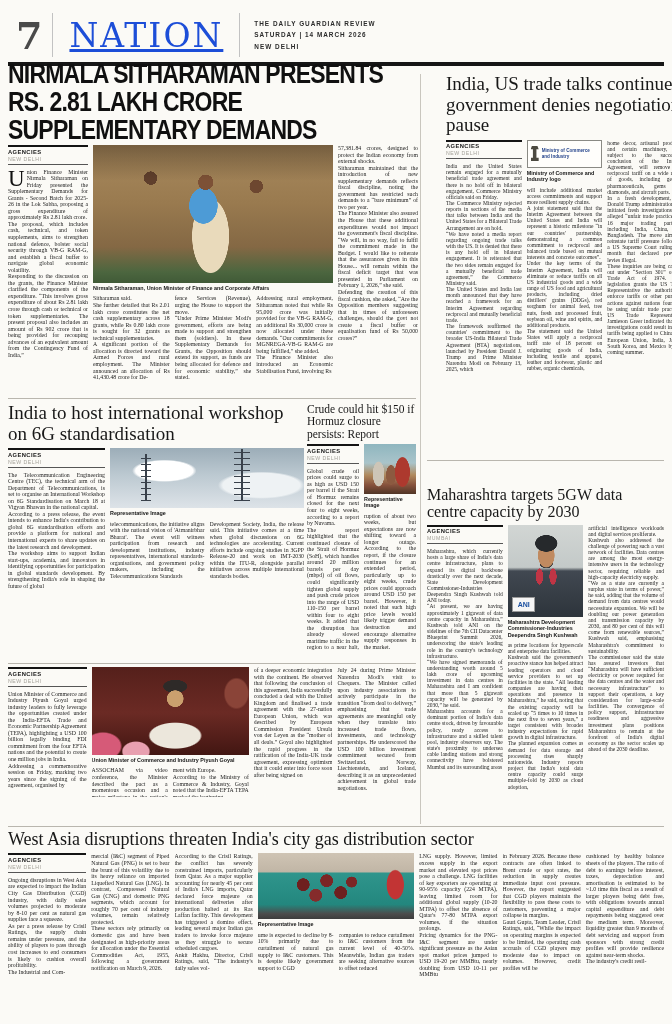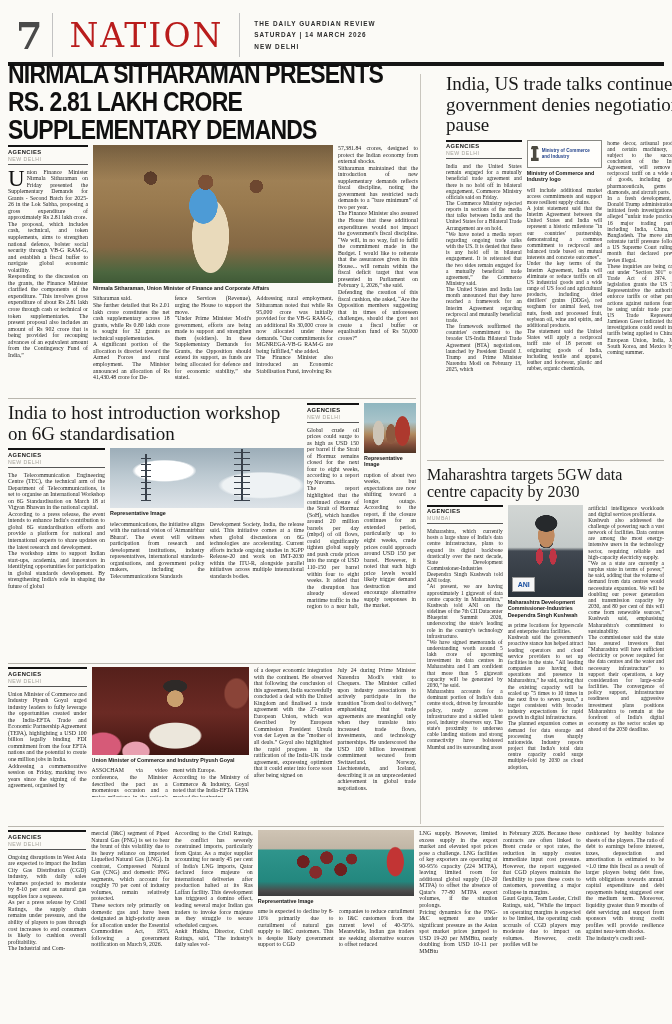--- a/index.html
+++ b/index.html
@@ -2,21 +2,21 @@
 <html><head>
 <meta charset="utf-8">
 <style>
   html,body{margin:0;padding:0;background:#e8e8e8;}
   .page{position:relative;width:672px;height:1024px;background:#fbfaf6;overflow:hidden;
         font-family:"Liberation Serif",serif;color:#1f1f1f;}
   
   .masthead{position:absolute;top:10px;left:14px;right:14px;height:50px;display:flex;align-items:center;}
   .pgnum{font-family:"DejaVu Serif",serif;font-weight:700;font-size:38px;color:#4a4a4a;padding:0 10px 0 2px;}
   .mast-divider{width:1px;height:44px;background:#c2c2c2;}
-  .section-title{font-family:"DejaVu Serif",serif;font-size:33px;letter-spacing:2px;color:#b91c1c;padding:0 16px;}
+  .section-title{font-family:"DejaVu Serif",serif;font-size:33px;letter-spacing:2px;color:#1d4ed8;padding:0 16px;text-decoration:underline;}
   .mast-meta{padding-left:14px;font-family:"Liberation Sans",sans-serif;font-size:6.4px;font-weight:700;
              letter-spacing:1px;color:#2b2b2b;line-height:1.75;}
   .toprule{position:absolute;top:62px;left:8px;width:656px;height:3.5px;background:#161616;}
   
   .hrule{position:absolute;height:1px;background:#b9b6ae;}
   .vdivider{position:absolute;left:420px;top:74px;width:1px;height:750px;background:#c9c6be;}
   
   .article{position:absolute;overflow:hidden;}
   .h-main{margin:0 0 16px;font-family:"Liberation Sans",sans-serif;font-weight:800;font-size:23px;
           line-height:1.0;letter-spacing:-0.8px;color:#101010;transform:scaleY(1.22);transform-origin:left top;}
@@ -177,21 +177,21 @@
         <div class="body-text">home decor, artisanal products, and certain machinery, and, subject to the successful conclusion of the Interim Agreement, will remove the reciprocal tariff on a wide range of goods, including generic pharmaceuticals, gems and diamonds, and aircraft parts.
 In a fresh development, the Donald Trump administration has initiated fresh investigations into alleged “unfair trade practice” by 16 major trading partners, including India, China, and Bangladesh. The move aims to reinstate tariff pressure following a US Supreme Court ruling last month that declared previous levies illegal.
 These inquiries are being carried out under “Section 301” of the Trade Act of 1974. This legislation grants the US Trade Representative the authority to enforce tariffs or other punitive actions against nations found to be using unfair trade practices. US Trade Representative Jamieson Greer indicated that the investigations could result in new tariffs being applied to China, the European Union, India, Japan, South Korea, and Mexico by the coming summer.</div>
       </div>
     </div>
   </section>
 
   <div class="hrule" style="left:427px;top:460px;width:237px"></div>
 
   <section class="article" style="left:8px;top:403px;width:296px;height:256px">
-    <h2 class="h-serif" style="font-size:19px">India to host introduction workshop on 6G standardisation</h2>
+    <h2 class="h-serif" style="font-size:19px">India to host international workshop on 6G standardisation</h2>
     <div class="cols" style="height:208px">
       <div class="col">
         <div class="byline">
           <div class="src">AGENCIES</div>
           <div class="loc">NEW DELHI</div>
         </div>
         <div class="body-text">The Telecommunication Engineering Centre (TEC), the technical arm of the Department of Telecommunications, is set to organise an International Workshop on 6G Standardisation on March 18 at Vigyan Bhawan in the national capital.
 According to a press release, the event intends to enhance India's contribution to global 6G standardisation efforts and provide a platform for national and international experts to share updates on the latest research and development.
 The workshop aims to support Indian start-ups, academia, and innovators in identifying opportunities for participation in global standards development. By strengthening India's role in shaping the future of global</div>
       </div>
@@ -203,38 +203,39 @@
         <div class="cap">Representative Image</div>
         <div class="subcols">
           <div class="body-text">telecommunications, the initiative aligns with the national vision of 'Atmanirbhar Bharat'. The event will witness participation from research and development institutions, industry representatives, international standards-organisations, and government policy makers, including the Telecommunications Standards</div>
           <div class="body-text">Development Society, India, the release said. This initiative comes at a time when global discussions on 6G technologies are accelerating. Current efforts include ongoing studies in 3GPP Release-20 and work on IMT-2030 within the ITU-R, alongside parallel initiatives across multiple international standards bodies.</div>
         </div>
       </div>
     </div>
   </section>
 
   <section class="article" style="left:307px;top:403px;width:109px;height:256px">
+    <h2 class="h-serif" style="font-size:11.5px">Crude could hit $150 if Hormuz closure persists: Report</h2>
     <div class="cols" style="height:206px">
       <div class="col">
         <div class="byline">
           <div class="src">AGENCIES</div>
           <div class="loc">NEW DELHI</div>
         </div>
         <div class="body-text">Global crude oil prices could surge to as high as USD 150 per barrel if the Strait of Hormuz remains closed for the next four to eight weeks, according to a report by Nuvama.
 The report highlighted that the continued closure of the Strait of Hormuz (SoH), which handles around 20 million barrels per day (mbpd) of oil flows, could significantly tighten global supply and push crude prices into the range of USD 110-150 per barrel within four to eight weeks. It added that the disruption has already slowed maritime traffic in the region to a near halt, tightening the global crude balance. The market had initially priced in a dis-</div>
       </div>
       <div class="photocol" style="flex:1">
         <div class="photo refinery-photo"></div>
         <div class="cap">Representative Image</div>
         <div class="body-text">ruption of about two weeks, but expectations are now shifting toward a longer outage. According to the report, if the closure continues for an extended period, particularly up to eight weeks, crude prices could approach around USD 150 per barrel. However, it noted that such high price levels would likely trigger demand destruction and encourage alternative supply responses in the market.</div>
       </div>
     </div>
   </section>
 
-  <section class="article tight" style="left:427px;top:466px;width:237px;height:356px">
+  <section class="article tight" style="left:427px;top:486px;width:237px;height:356px">
     <h2 class="h-serif" style="font-size:16px">Maharashtra targets 5GW data centre capacity by 2030</h2>
     <div class="cols" style="height:312px">
       <div class="col">
         <div class="byline">
           <div class="src">AGENCIES</div>
           <div class="loc">MUMBAI</div>
         </div>
         <div class="body-text">Maharashtra, which currently hosts a large share of India's data centre infrastructure, plans to expand its digital backbone drastically over the next decade, State Development Commissioner-Industries Deependra Singh Kushwah told ANI today.
 “At present, we are having approximately 1 gigawatt of data centre capacity in Maharashtra,” Kushwah told ANI on the sidelines of the 7th CII Datacenter Blueprint Summit 2026, underscoring the state's leading role in the country's technology infrastructure.
 “We have signed memoranda of understanding worth around 5 lakh crore of upcoming investment in data centres in Maharashtra and I am confident that more than 5 gigawatt capacity will be generated by 2030,” he said.
@@ -284,20 +285,21 @@
       </div>
       <div class="col">
         <div class="body-text">July 24 during Prime Minister Narendra Modi's visit to Chequers. The Minister called upon industry associations to actively participate in the transition “from deal to delivery,” emphasising that trade agreements are meaningful only when they translate into increased trade flows, investments, and technology partnerships. He underscored the USD 100 billion investment commitment secured from Switzerland, Norway, Liechtenstein, and Iceland, describing it as an unprecedented achievement in global trade negotiations.</div>
       </div>
     </div>
   </section>
 
   <div class="hrule" style="left:8px;top:826px;width:656px"></div>
 
   <section class="article" style="left:8px;top:830px;width:656px;height:194px">
+    <h2 class="h-serif" style="font-size:18px">West Asia disruptions threaten India's city gas distribution sector</h2>
     <div class="cols" style="height:160px">
       <div class="col">
         <div class="byline">
           <div class="src">AGENCIES</div>
           <div class="loc">NEW DELHI</div>
         </div>
         <div class="body-text">Ongoing disruptions in West Asia are expected to impact the Indian City Gas Distribution (CGD) industry, with daily sales volumes projected to moderate by 8-10 per cent as natural gas supplies face a squeeze.
 As per a press release by Crisil Ratings, the supply chain remains under pressure, and the ability of players to pass through cost increases to end consumers is likely to cushion overall profitability.
 The Industrial and Com-</div>
       </div>

